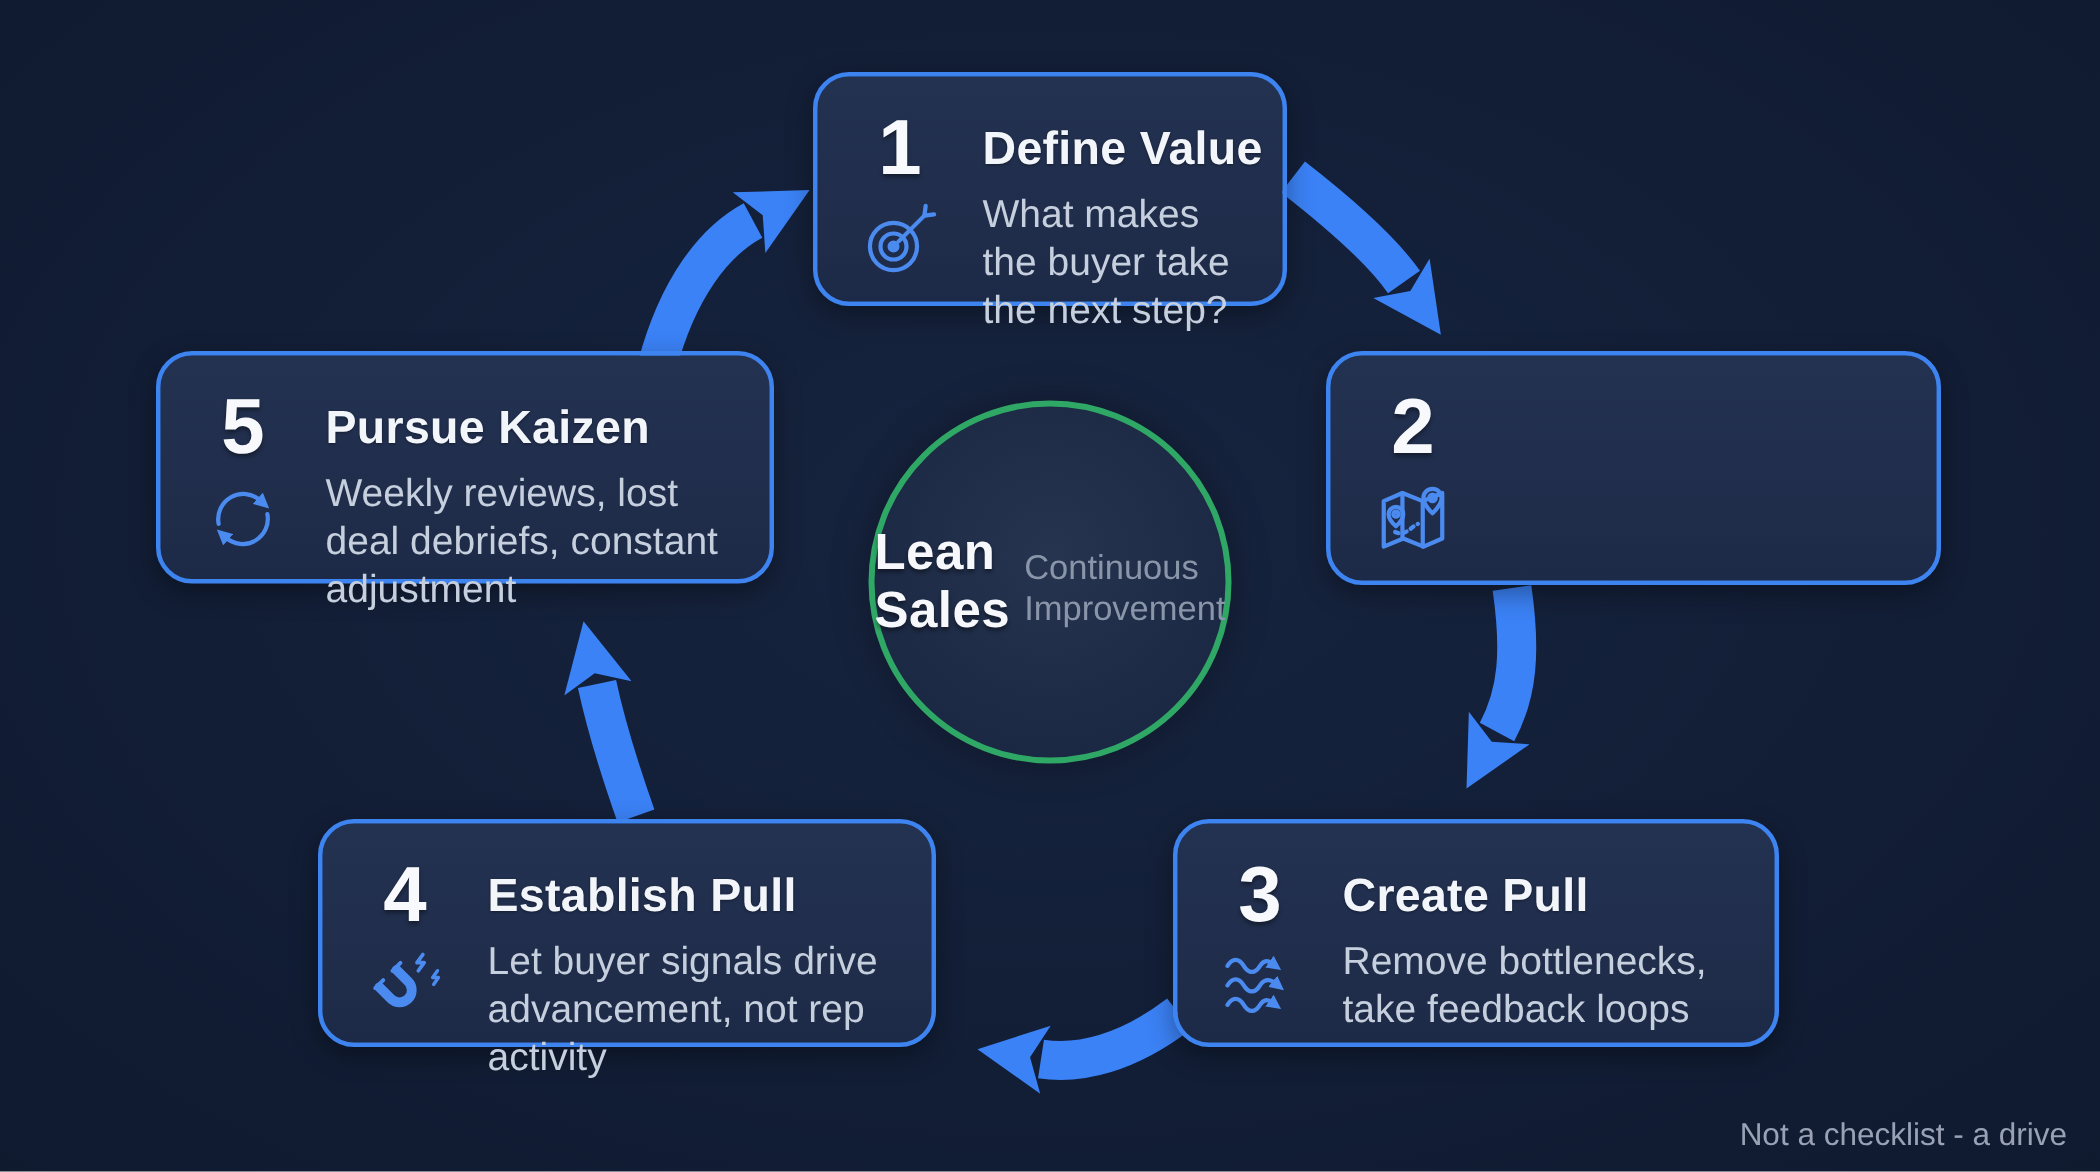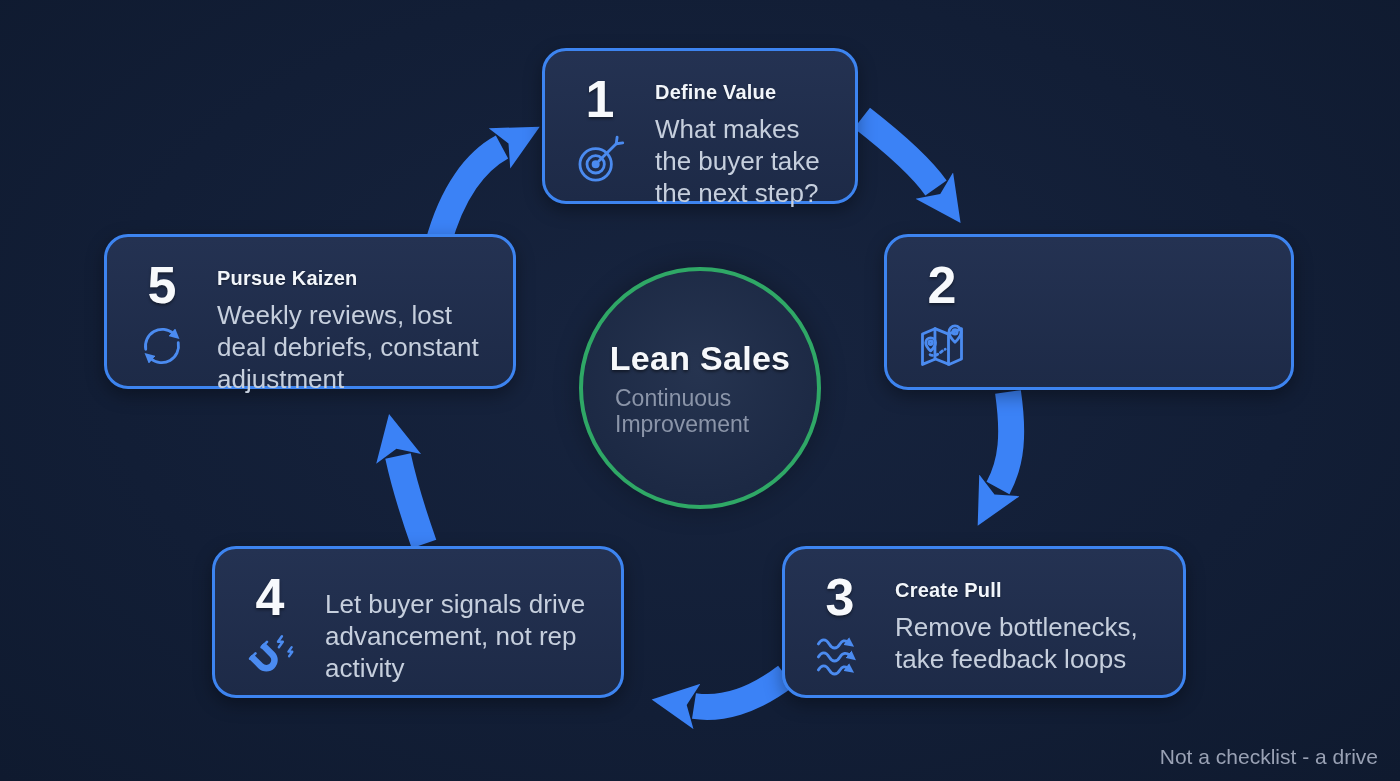--- a/index.html
+++ b/index.html
@@ -24,37 +24,37 @@
   .card .left{
     width:62px;flex:0 0 62px;display:flex;flex-direction:column;align-items:center;gap:10px;
   }
   .num{
     color:#f7f9fc;font-size:52px;font-weight:800;line-height:0.95;
     text-shadow:0 2px 3px rgba(0,0,0,0.4);
   }
   .stepicon{width:52px;height:52px;display:block;}
   .card .right{margin-left:24px;padding-top:6px;min-width:0;}
   .title{
-    color:#f2f6fb;font-size:20px;font-weight:700;letter-spacing:0.2px;white-space:nowrap;
+    color:#f2f6fb;font-size:31px;font-weight:700;letter-spacing:0.2px;white-space:nowrap;
     text-shadow:0 1px 2px rgba(0,0,0,0.4);
   }
   .desc{
     margin-top:9px;color:#c6cfdd;font-size:26px;line-height:1.24;font-weight:400;
   }
   .card1{left:542px;top:48px;width:316px;height:156px;}
   .card2{left:884px;top:234px;width:410px;height:156px;}
   .card3{left:782px;top:546px;width:404px;height:152px;}
   .card4{left:212px;top:546px;width:412px;height:152px;}
   .card5{left:104px;top:234px;width:412px;height:155px;}
 
   .center-circle{
     position:absolute;z-index:2;left:579px;top:267px;width:242px;height:242px;
     border-radius:50%;border:4px solid #2fa866;box-sizing:border-box;
     background:radial-gradient(circle at 50% 42%,#263450 0%,#1c2944 70%,#182540 100%);
-    display:flex;flex-direction:column;align-items:center;justify-content:center;
+    display:flex;align-items:center;justify-content:center;
     box-shadow:0 0 26px rgba(0,0,0,0.3);
   }
   .center-title{
     color:#f6f8fb;font-size:34px;font-weight:800;letter-spacing:0.3px;
     text-shadow:0 2px 3px rgba(0,0,0,0.45);
   }
   .center-sub{
     margin-top:7px;color:#8b95a9;font-size:23px;line-height:1.15;text-align:left;
     width:170px;
   }
@@ -158,20 +158,21 @@
               <path d="M14 16 v10 a7.5 7.5 0 0 0 15 0 V16" stroke-width="6"></path>
               <path d="M11.8 14.5 h7 M26.8 14.5 h7" stroke-width="2.4"></path>
             </g>
             <path d="M35 4 l-3.6 5 h4.4 l-3.6 5" stroke-width="2.3"></path>
             <path d="M44 14 l-3 4.2 h3.6 l-3 4.2" stroke-width="2.1"></path>
           </g>
         </svg>
       </span>
     </div>
     <div class="right">
+      <div class="title">Establish Pull</div>
       <div class="desc">Let buyer signals drive advancement, not rep activity</div>
     </div>
   </div>
 
   <div class="card card5">
     <div class="left">
       <div class="num">5</div>
       <span class="stepicon">
         <svg viewBox="0 0 48 48" width="52" height="52">
           <defs>

